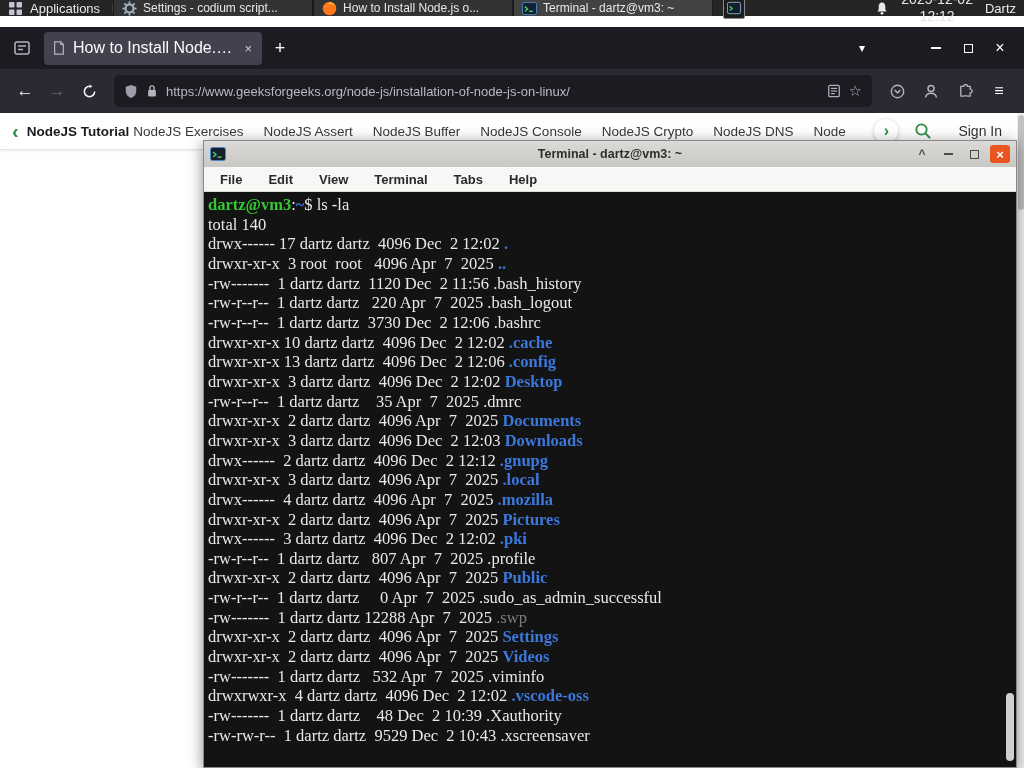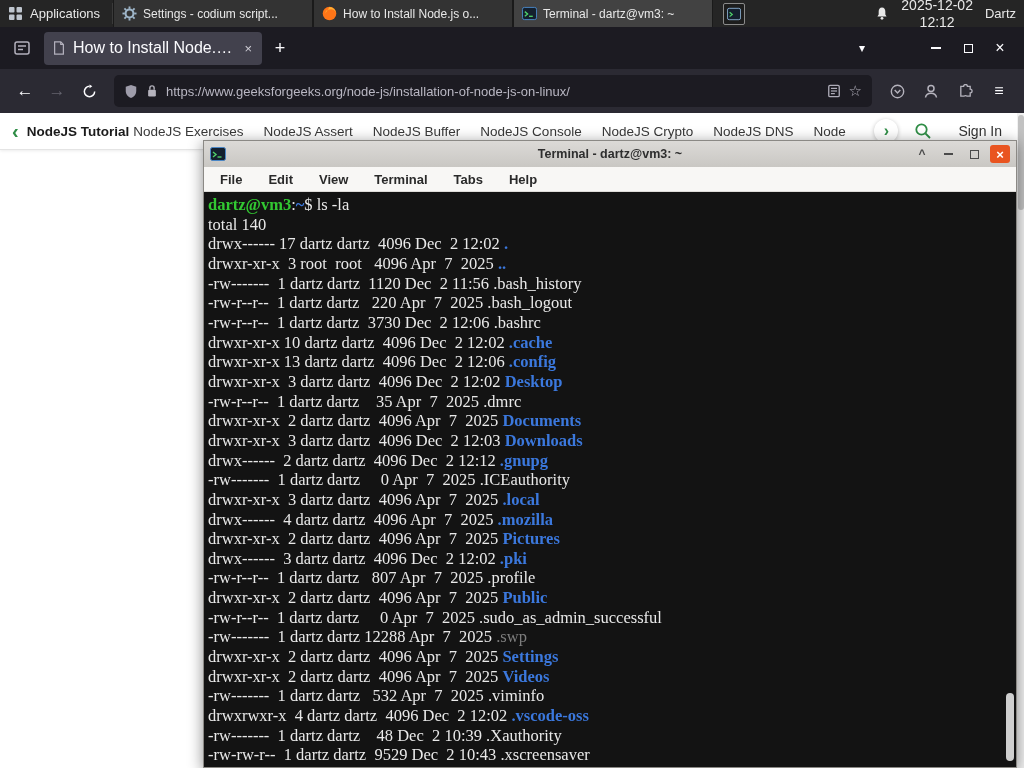--- a/index.html
+++ b/index.html
@@ -1,19 +1,19 @@
 <!DOCTYPE html>
 <html><head>
 <meta charset="utf-8">
 <style>
   * { margin:0; padding:0; box-sizing:border-box; }
   html,body { width:1024px; height:768px; overflow:hidden; font-family:"Liberation Sans", sans-serif; background:#fff; }
 
   
-  .taskbar { position:absolute; left:0; top:0; width:1024px; height:27px; background:#252525; display:flex; align-items:stretch; z-index:200; color:#e8e8e8; }
+  .taskbar { position:absolute; left:0; top:0; width:1024px; height:16px; background:#252525; display:flex; align-items:stretch; z-index:200; color:#e8e8e8; }
   .tb-app { display:flex; align-items:center; gap:7px; padding:0 12px 0 8px; font-size:13px; cursor:default; }
   .tb-sep { width:1px; background:#3a3a3a; margin:3px 0; }
   .tb-win { display:flex; align-items:center; gap:6px; width:200px; padding:0 8px; font-size:12px; background:#333333; border-left:1px solid #1a1a1a; border-right:1px solid #1a1a1a; overflow:hidden; }
   .tb-win.active { background:#424242; }
   .tb-win span.lbl { white-space:nowrap; overflow:hidden; text-overflow:ellipsis; }
   .tb-tray { display:flex; align-items:center; margin-left:10px; gap:6px; }
   .tray-box { width:22px; height:22px; border:1px solid #8a8a8a; border-radius:2px; display:flex; align-items:center; justify-content:center; background:#1d1d1d; }
   .tb-right { margin-left:auto; display:flex; align-items:center; gap:12px; padding-right:8px; }
   .tb-clock { display:flex; flex-direction:column; align-items:center; justify-content:center; font-size:14px; line-height:1.2; }
   .tb-user { font-size:13px; }
@@ -311,21 +311,20 @@
         <div class="term-line"><span class="t-plain">-rw-------  1 dartz dartz  1120 Dec  2 11:56 </span><span class="t-file">.bash_history</span></div>
         <div class="term-line"><span class="t-plain">-rw-r--r--  1 dartz dartz   220 Apr  7  2025 </span><span class="t-file">.bash_logout</span></div>
         <div class="term-line"><span class="t-plain">-rw-r--r--  1 dartz dartz  3730 Dec  2 12:06 </span><span class="t-file">.bashrc</span></div>
         <div class="term-line"><span class="t-plain">drwxr-xr-x 10 dartz dartz  4096 Dec  2 12:02 </span><span class="t-dir">.cache</span></div>
         <div class="term-line"><span class="t-plain">drwxr-xr-x 13 dartz dartz  4096 Dec  2 12:06 </span><span class="t-dir">.config</span></div>
         <div class="term-line"><span class="t-plain">drwxr-xr-x  3 dartz dartz  4096 Dec  2 12:02 </span><span class="t-dir">Desktop</span></div>
         <div class="term-line"><span class="t-plain">-rw-r--r--  1 dartz dartz    35 Apr  7  2025 </span><span class="t-file">.dmrc</span></div>
         <div class="term-line"><span class="t-plain">drwxr-xr-x  2 dartz dartz  4096 Apr  7  2025 </span><span class="t-dir">Documents</span></div>
         <div class="term-line"><span class="t-plain">drwxr-xr-x  3 dartz dartz  4096 Dec  2 12:03 </span><span class="t-dir">Downloads</span></div>
         <div class="term-line"><span class="t-plain">drwx------  2 dartz dartz  4096 Dec  2 12:12 </span><span class="t-dir">.gnupg</span></div>
-        <div class="term-line"><span class="t-plain">-rw-------  1 dartz dartz     0 Apr  7  2025 </span><span class="t-file">.ICEauthority</span></div>
         <div class="term-line"><span class="t-plain">drwxr-xr-x  3 dartz dartz  4096 Apr  7  2025 </span><span class="t-dir">.local</span></div>
         <div class="term-line"><span class="t-plain">drwx------  4 dartz dartz  4096 Apr  7  2025 </span><span class="t-dir">.mozilla</span></div>
         <div class="term-line"><span class="t-plain">drwxr-xr-x  2 dartz dartz  4096 Apr  7  2025 </span><span class="t-dir">Pictures</span></div>
         <div class="term-line"><span class="t-plain">drwx------  3 dartz dartz  4096 Dec  2 12:02 </span><span class="t-dir">.pki</span></div>
         <div class="term-line"><span class="t-plain">-rw-r--r--  1 dartz dartz   807 Apr  7  2025 </span><span class="t-file">.profile</span></div>
         <div class="term-line"><span class="t-plain">drwxr-xr-x  2 dartz dartz  4096 Apr  7  2025 </span><span class="t-dir">Public</span></div>
         <div class="term-line"><span class="t-plain">-rw-r--r--  1 dartz dartz     0 Apr  7  2025 </span><span class="t-file">.sudo_as_admin_successful</span></div>
         <div class="term-line"><span class="t-plain">-rw-------  1 dartz dartz 12288 Apr  7  2025 </span><span class="t-dim">.swp</span></div>
         <div class="term-line"><span class="t-plain">drwxr-xr-x  2 dartz dartz  4096 Apr  7  2025 </span><span class="t-dir">Settings</span></div>
         <div class="term-line"><span class="t-plain">drwxr-xr-x  2 dartz dartz  4096 Apr  7  2025 </span><span class="t-dir">Videos</span></div>

